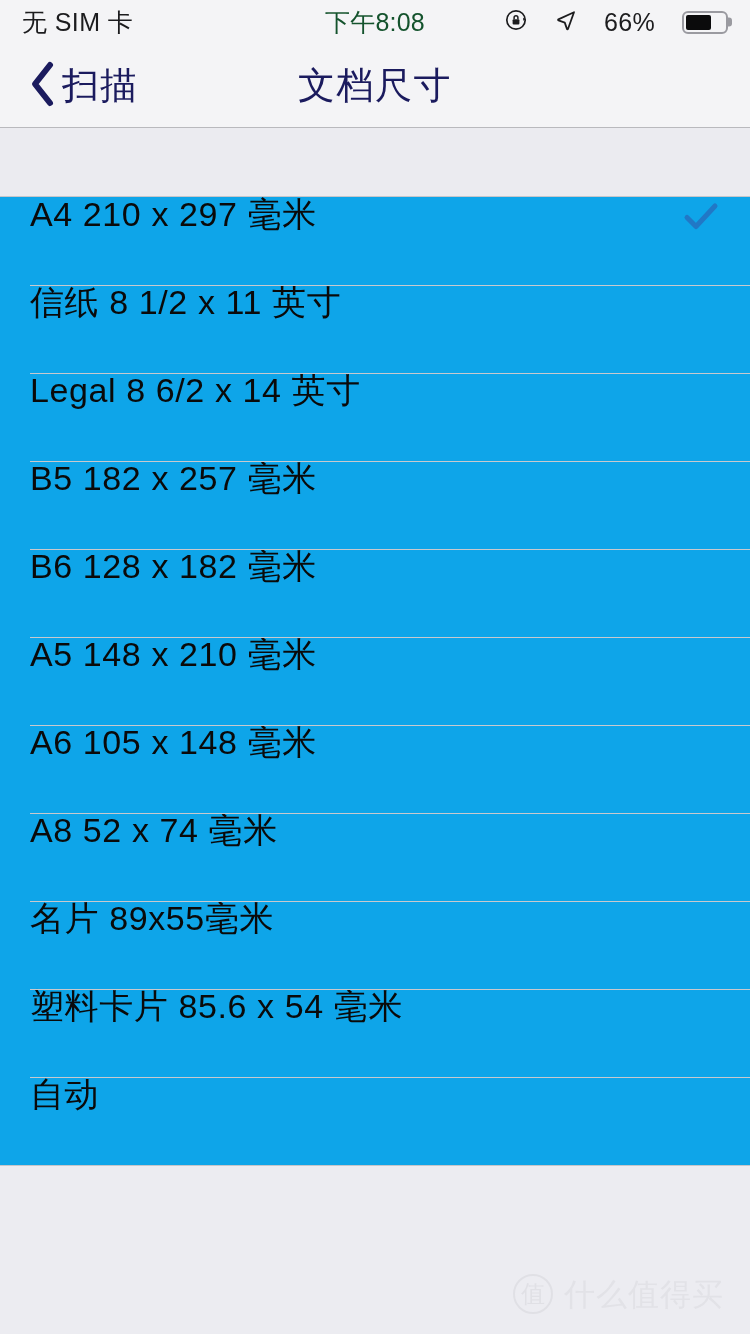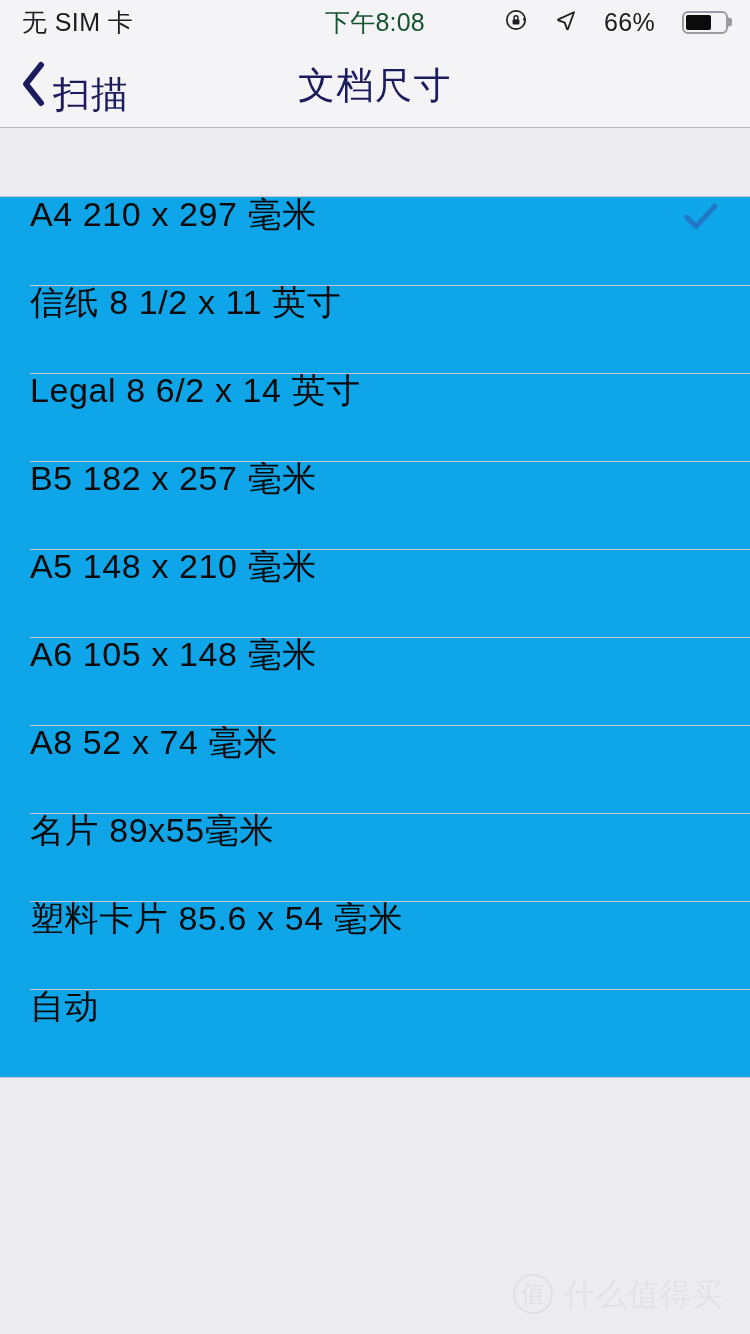--- a/index.html
+++ b/index.html
@@ -84,23 +84,23 @@
   .nav-bar {
     position:relative;
     height:84px;
     background:#f4f4f6;
     border-bottom:1px solid #b9b9bd;
     display:flex;
     align-items:center;
   }
   .nav-back {
     display:flex;
-    align-items:flex-end;
+    align-items:center;
     gap:4px;
-    padding-left:19px;
+    padding-left:28px;
     cursor:pointer;
     position:relative;
     z-index:2;
   }
   .chev {
     display:block;
     flex:0 0 auto;
   }
   .nav-back-label {
     font-size:37px;
@@ -242,20 +242,23 @@
       <div class="row">
         <span class="row-label">信纸 8 1/2 x 11 英寸</span>
       </div>
       <div class="row">
         <span class="row-label">Legal 8 6/2 x 14 英寸</span>
       </div>
       <div class="row">
         <span class="row-label">B5 182 x 257 毫米</span>
       </div>
       <div class="row">
+        <span class="row-label">B6 128 x 182 毫米</span>
+      </div>
+      <div class="row">
         <span class="row-label">A5 148 x 210 毫米</span>
       </div>
       <div class="row">
         <span class="row-label">A6 105 x 148 毫米</span>
       </div>
       <div class="row">
         <span class="row-label">A8 52 x 74 毫米</span>
       </div>
       <div class="row">
         <span class="row-label">名片 89x55毫米</span>

